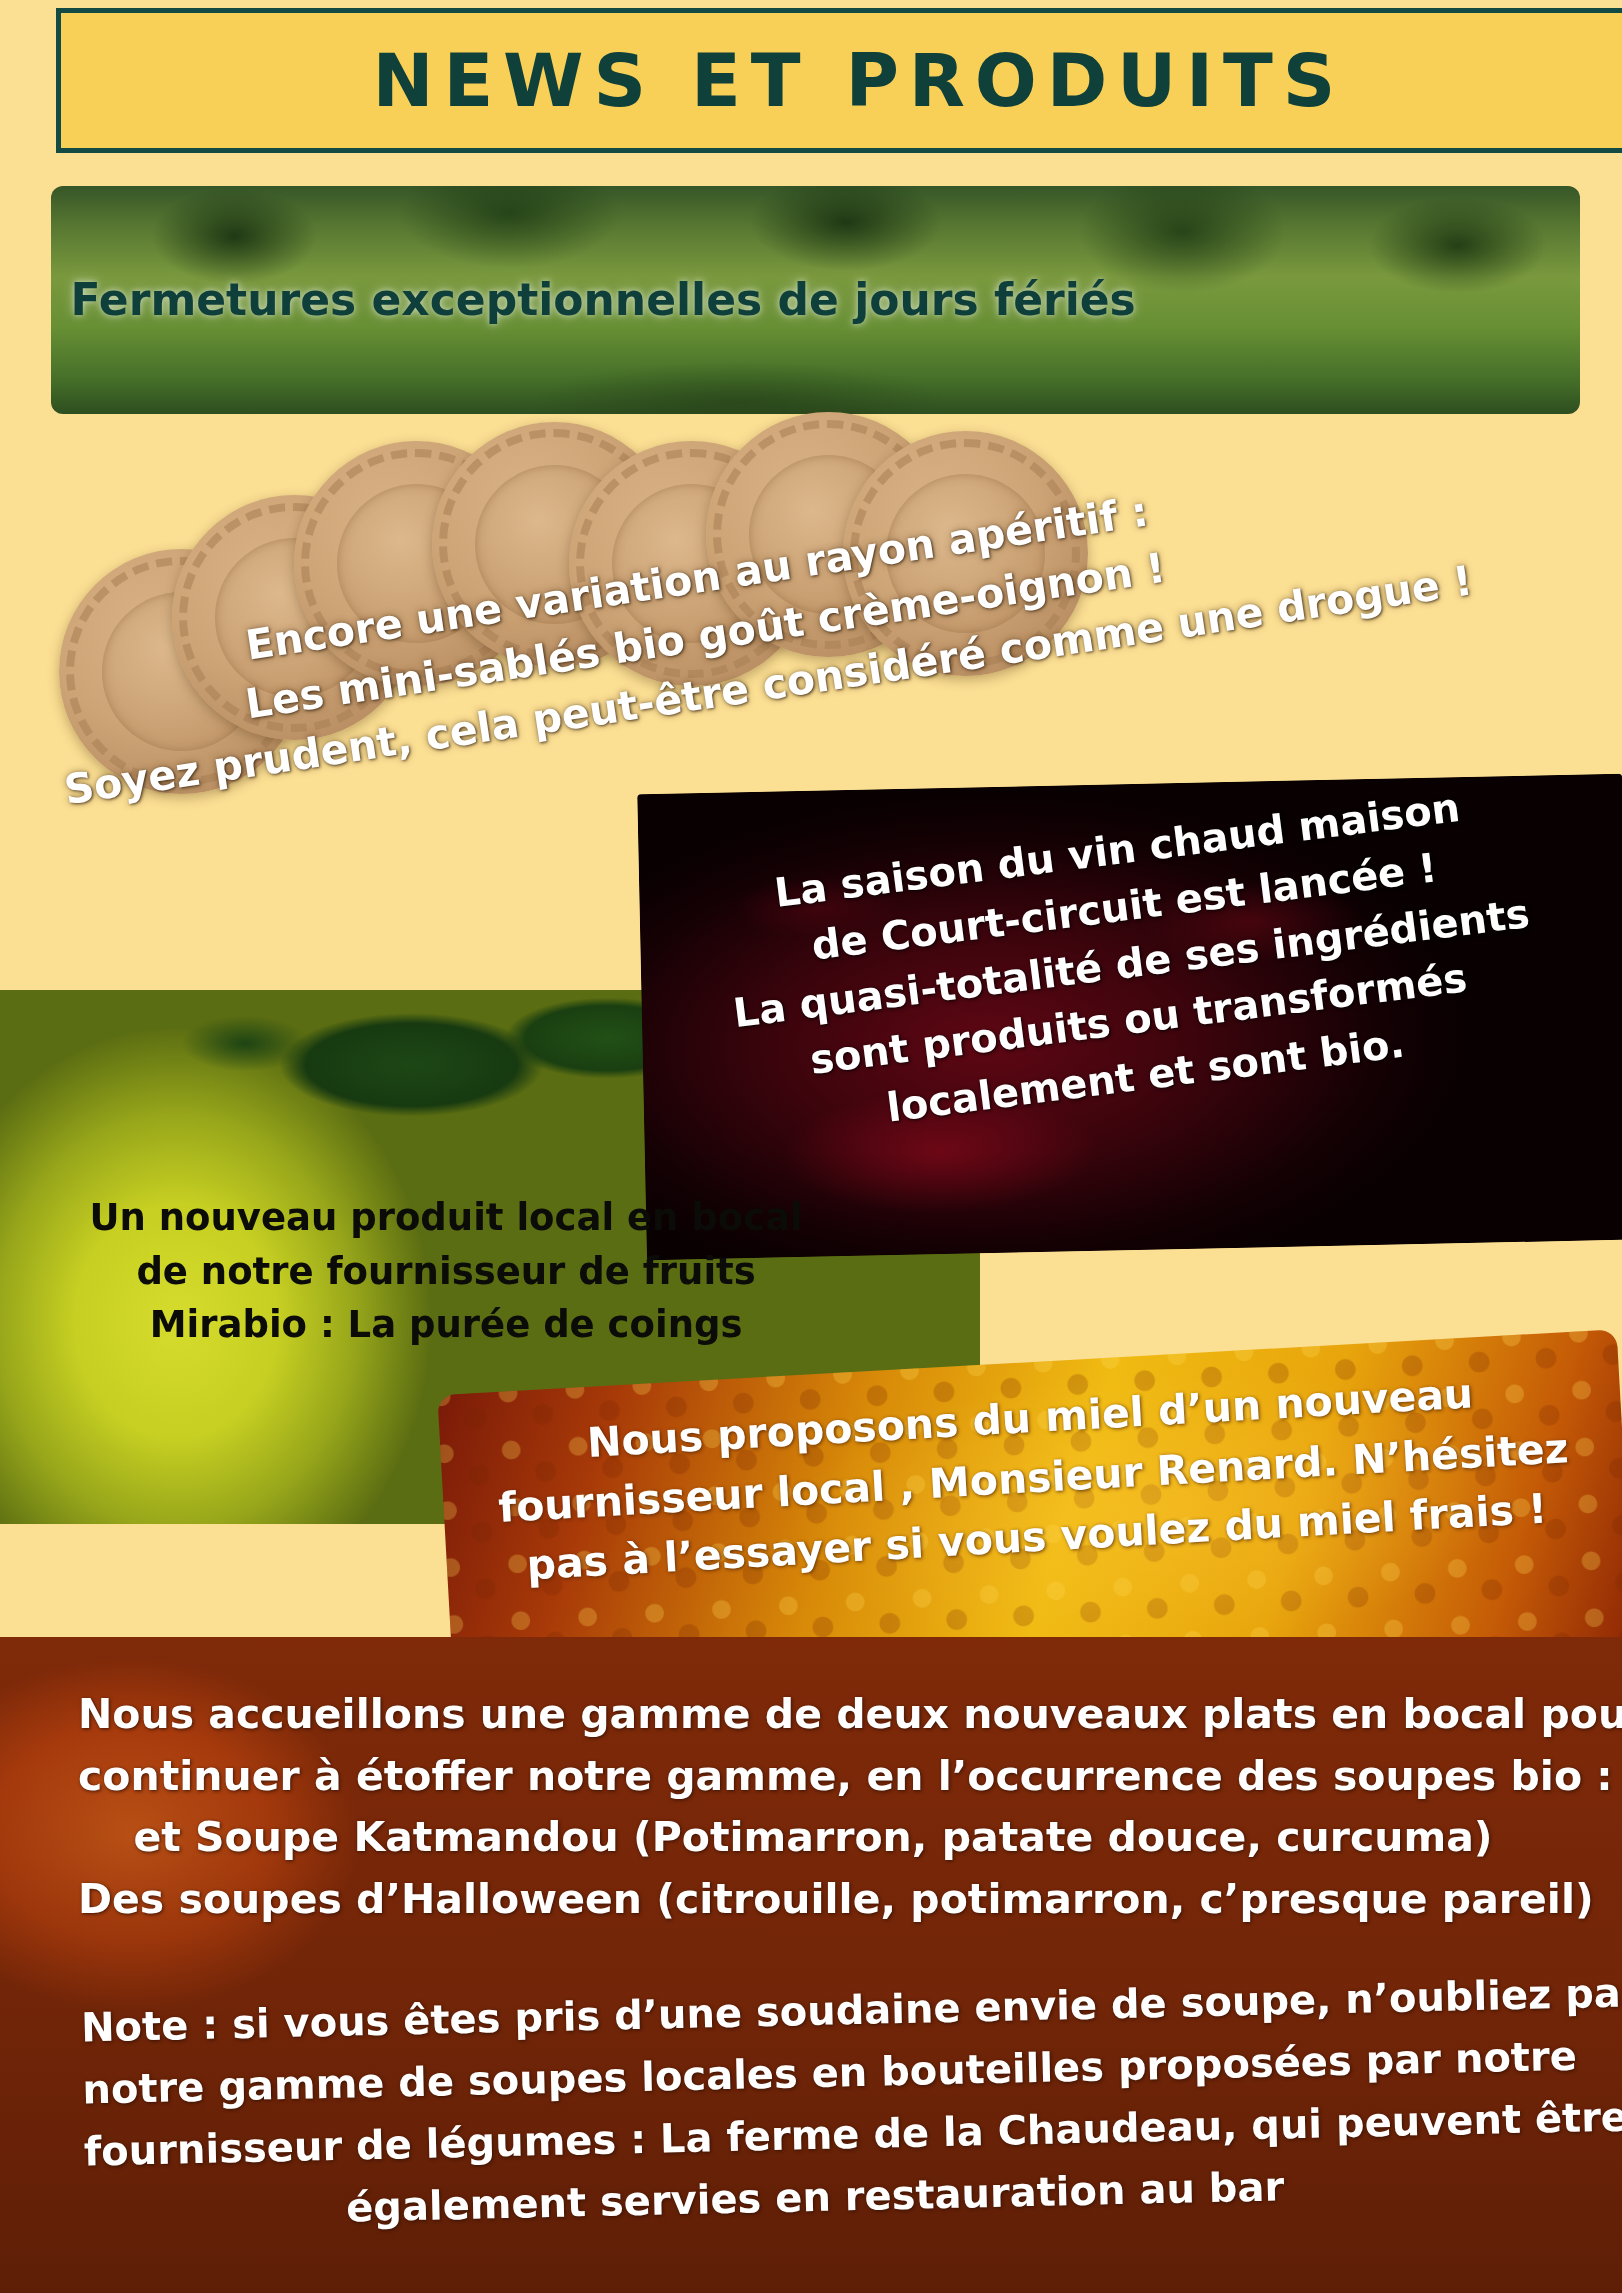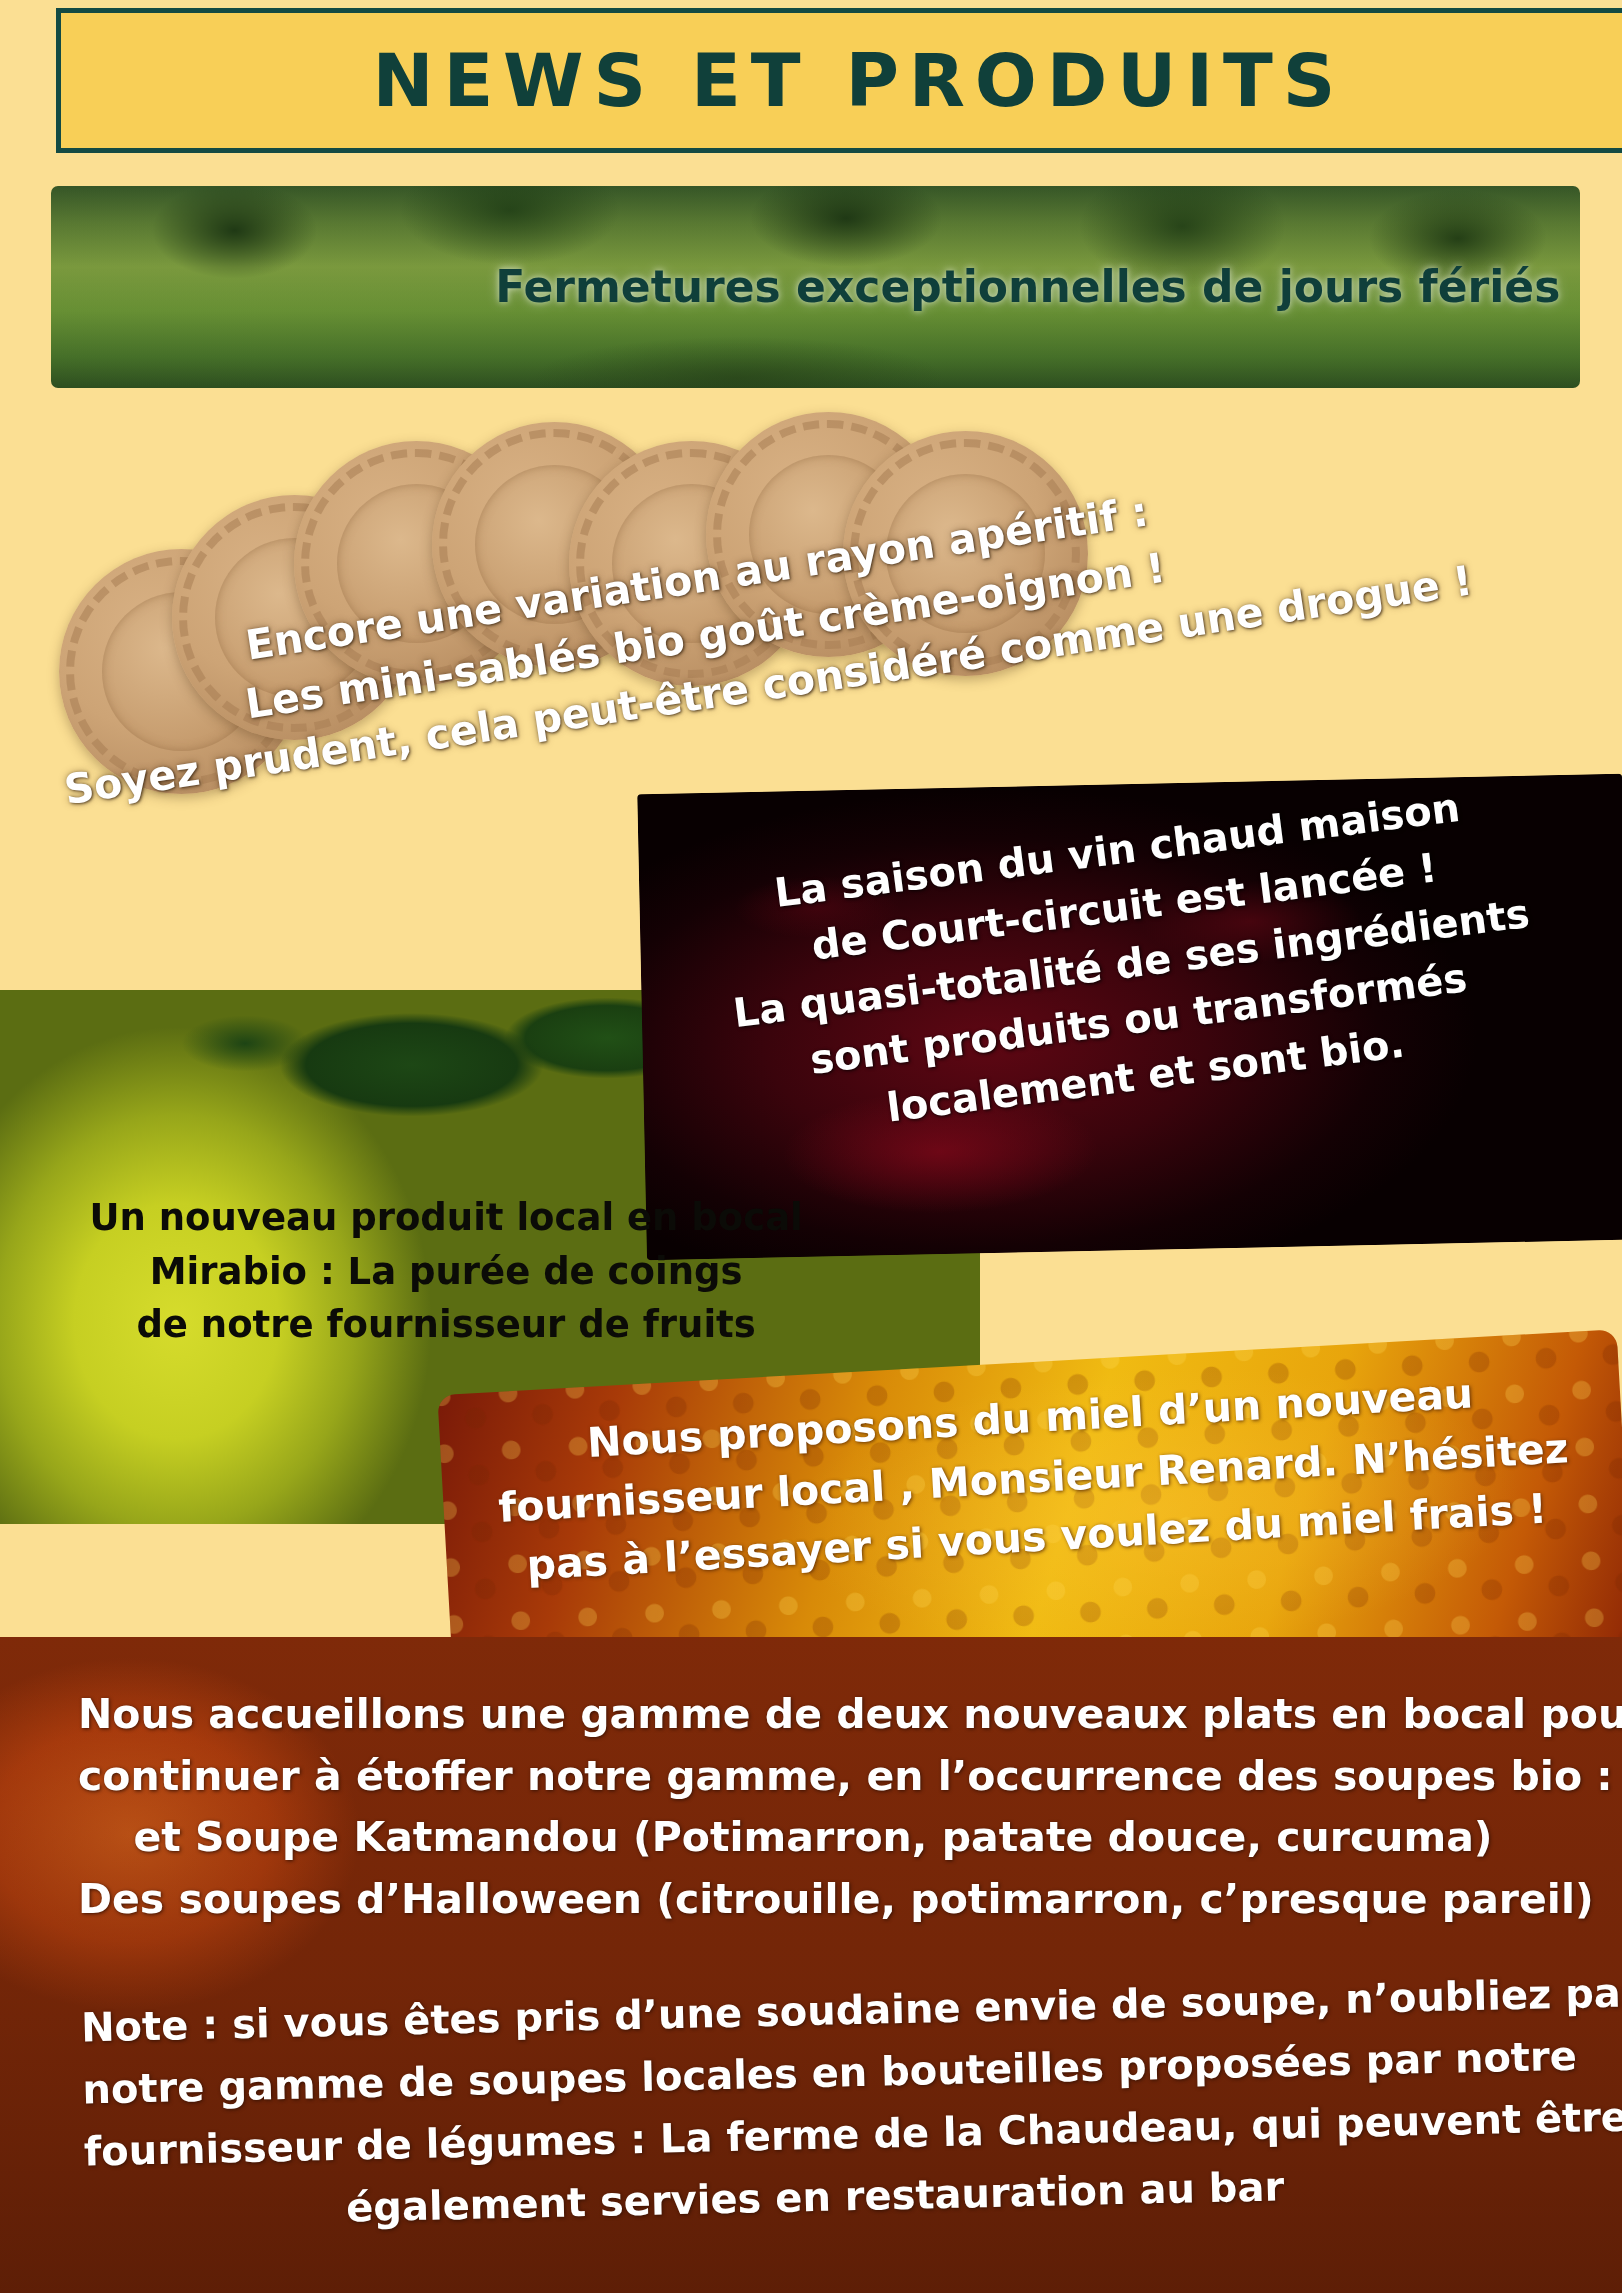--- a/index.html
+++ b/index.html
@@ -38,29 +38,29 @@
     font-family: "DejaVu Sans", sans-serif;
     white-space: nowrap;
   }
 
   
   .closure {
     position: absolute;
     left: 51px;
     top: 186px;
     width: 1529px;
-    height: 202px;
-    border-radius: 7px;
+    height: 228px;
+    border-radius: 12px;
     overflow: hidden;
     background:
       linear-gradient(180deg, rgba(40,70,30,0.30), rgba(40,80,30,0.25)),
       linear-gradient(180deg, #3c5d2b 0%, #6c8c3a 18%, #9ab84a 40%, #7ea83c 62%, #4f7a2c 85%, #2f4d20 100%);
     display: flex;
     align-items: center;
-    justify-content: flex-end;
+    justify-content: flex-start;
   }
   .closure::before {
     content: "";
     position: absolute;
     left: 0; top: 0; right: 0; bottom: 0;
     background:
       radial-gradient(ellipse 118px 69px at 12% 22%, rgba(20,45,15,0.85), transparent 70%),
       radial-gradient(ellipse 157px 78px at 30% 12%, rgba(25,55,18,0.75), transparent 70%),
       radial-gradient(ellipse 137px 69px at 52% 16%, rgba(18,42,14,0.8), transparent 70%),
       radial-gradient(ellipse 147px 88px at 74% 20%, rgba(22,50,16,0.75), transparent 70%),
@@ -333,22 +333,22 @@
   <div class="biscuit-overlay-text">
     <span class="line">Encore une variation au rayon apéritif :</span>
     <span class="line">Les mini-sablés bio goût crème-oignon !</span>
     <span class="line">Soyez prudent, cela peut-être considéré comme une drogue !</span>
   </div>
 </div>
 
 <div class="quince">
   <div class="quince-text">
     <span class="line">Un nouveau produit local en bocal</span>
+    <span class="line">de notre fournisseur de fruits</span>
     <span class="line">Mirabio : La purée de coings</span>
-    <span class="line">de notre fournisseur de fruits</span>
   </div>
 </div>
 
 <div class="wine">
   <div class="wine-text">
     <span class="line">La saison du vin chaud maison</span>
     <span class="line">de Court-circuit est lancée !</span>
     <span class="line">La quasi-totalité de ses ingrédients</span>
     <span class="line">sont produits ou transformés</span>
     <span class="line">localement et sont bio.</span>

